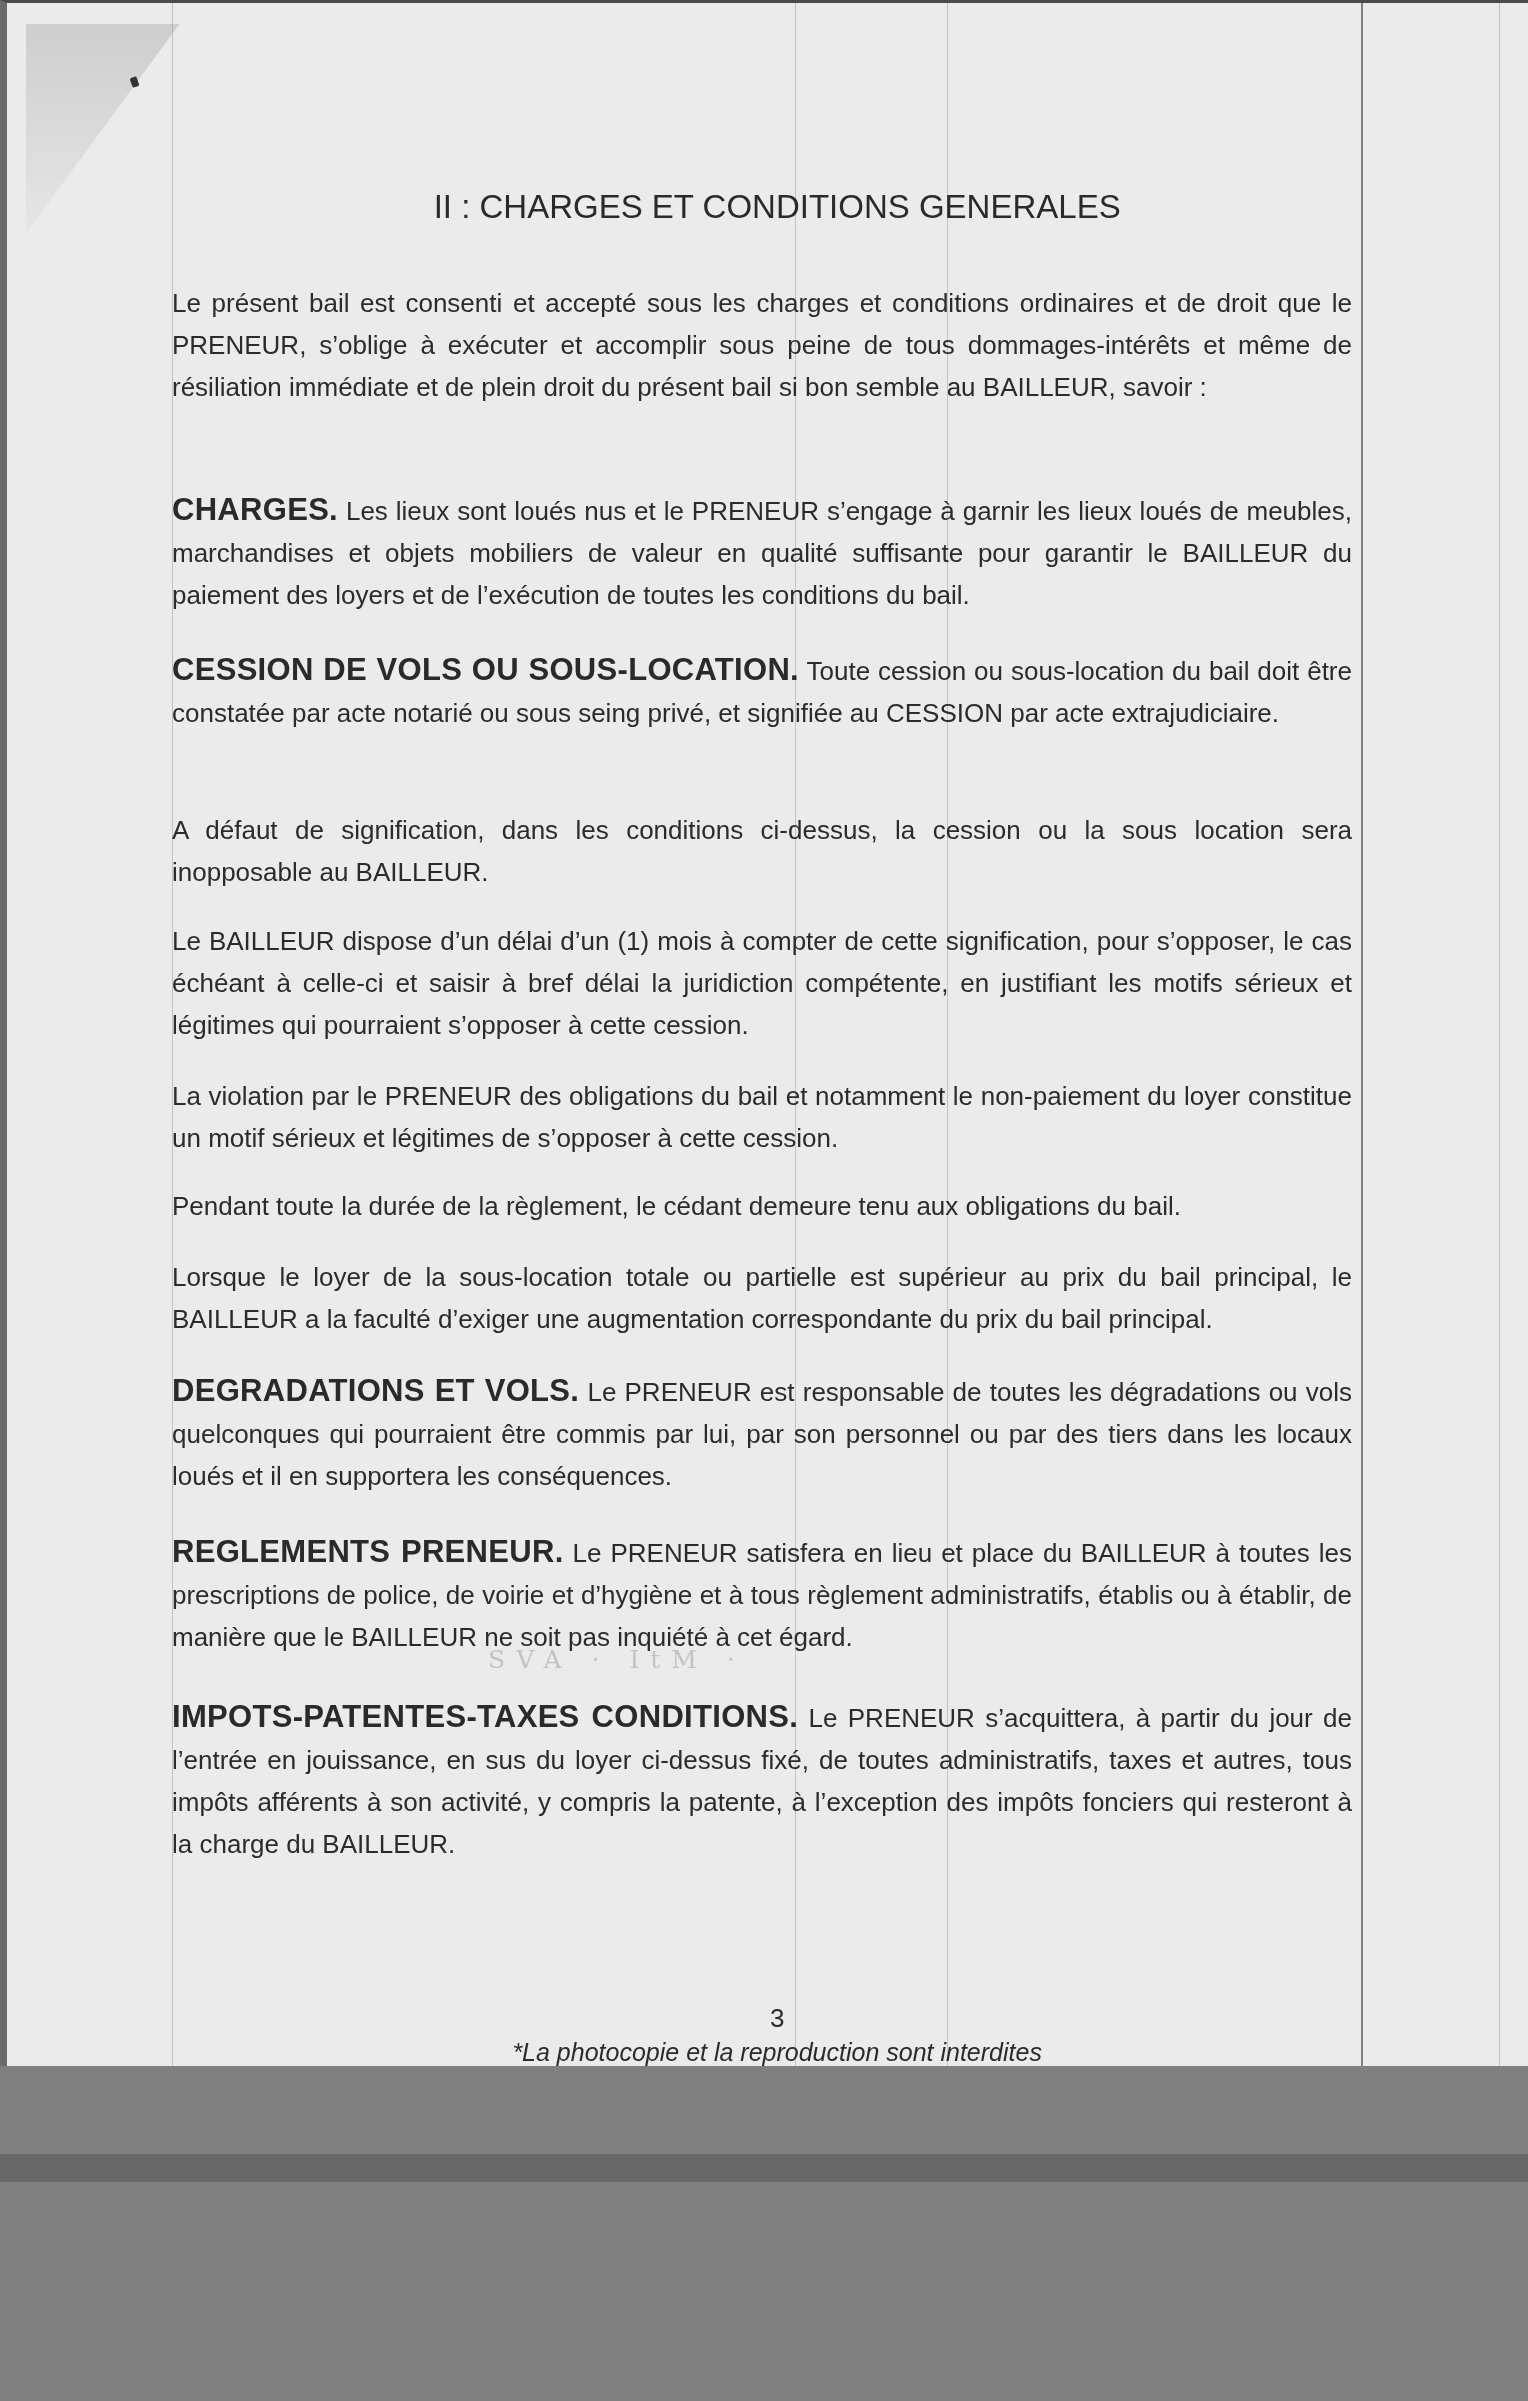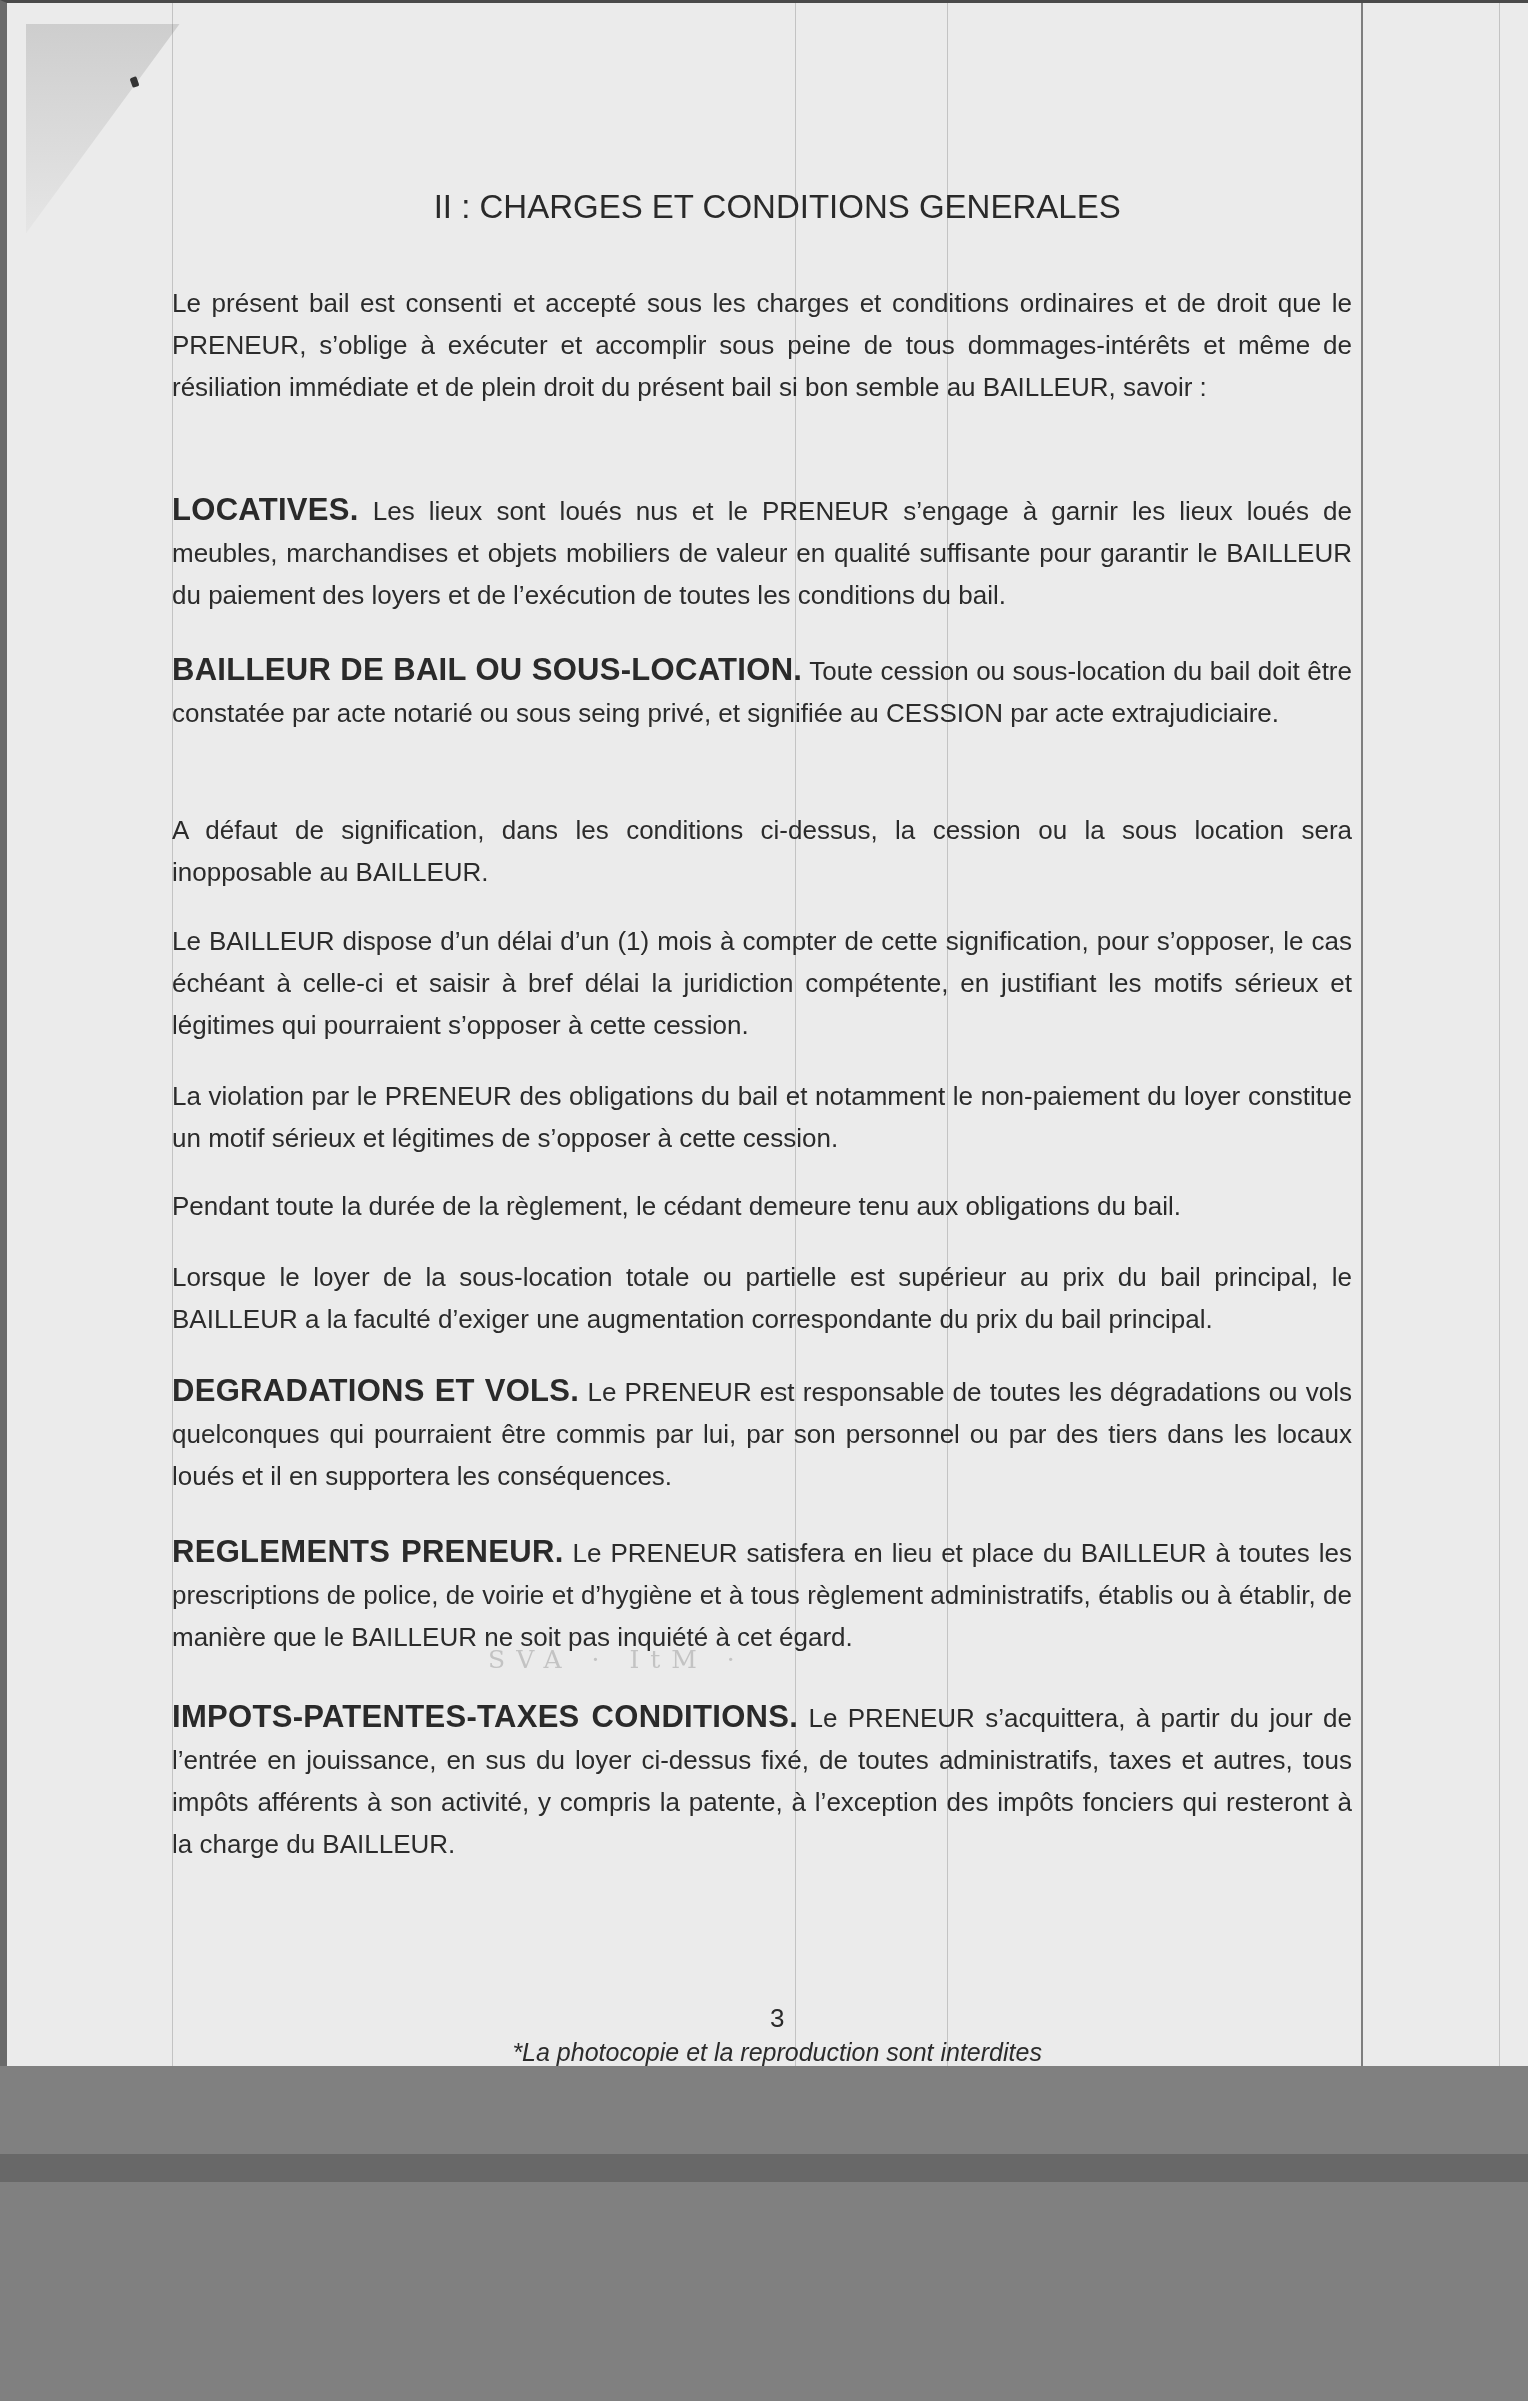--- a/index.html
+++ b/index.html
@@ -144,26 +144,26 @@
   <div class="scanline" style="left:1492px"></div>
 
   <div class="content">
     <div class="title">II : CHARGES ET CONDITIONS GENERALES</div>
 
     <div class="para" style="top:264px">
       <span>Le présent bail est consenti et accepté sous les charges et conditions ordinaires et de droit que le PRENEUR, s’oblige à exécuter et accomplir sous peine de tous dommages-intérêts et même de résiliation immédiate et de plein droit du présent bail si bon semble au BAILLEUR, savoir :</span>
     </div>
 
     <div class="para" style="top:471px">
-      <span class="head">LOCATIVES.</span>
+      <span class="head">CHARGES.</span>
       <span>Les lieux sont loués nus et le PRENEUR s’engage à garnir les lieux loués de meubles, marchandises et objets mobiliers de valeur en qualité suffisante pour garantir le BAILLEUR du paiement des loyers et de l’exécution de toutes les conditions du bail.</span>
     </div>
 
     <div class="para" style="top:631px">
-      <span class="head">BAILLEUR DE BAIL OU SOUS-LOCATION.</span>
+      <span class="head">CESSION DE VOLS OU SOUS-LOCATION.</span>
       <span>Toute cession ou sous-location du bail doit être constatée par acte notarié ou sous seing privé, et signifiée au CESSION par acte extrajudiciaire.</span>
     </div>
 
     <div class="para" style="top:791px">
       <span>A défaut de signification, dans les conditions ci-dessus, la cession ou la sous location sera inopposable au BAILLEUR.</span>
     </div>
 
     <div class="para" style="top:902px">
       <span>Le BAILLEUR dispose d’un délai d’un (1) mois à compter de cette signification, pour s’opposer, le cas échéant à celle-ci et saisir à bref délai la juridiction compétente, en justifiant les motifs sérieux et légitimes qui pourraient s’opposer à cette cession.</span>
     </div>

